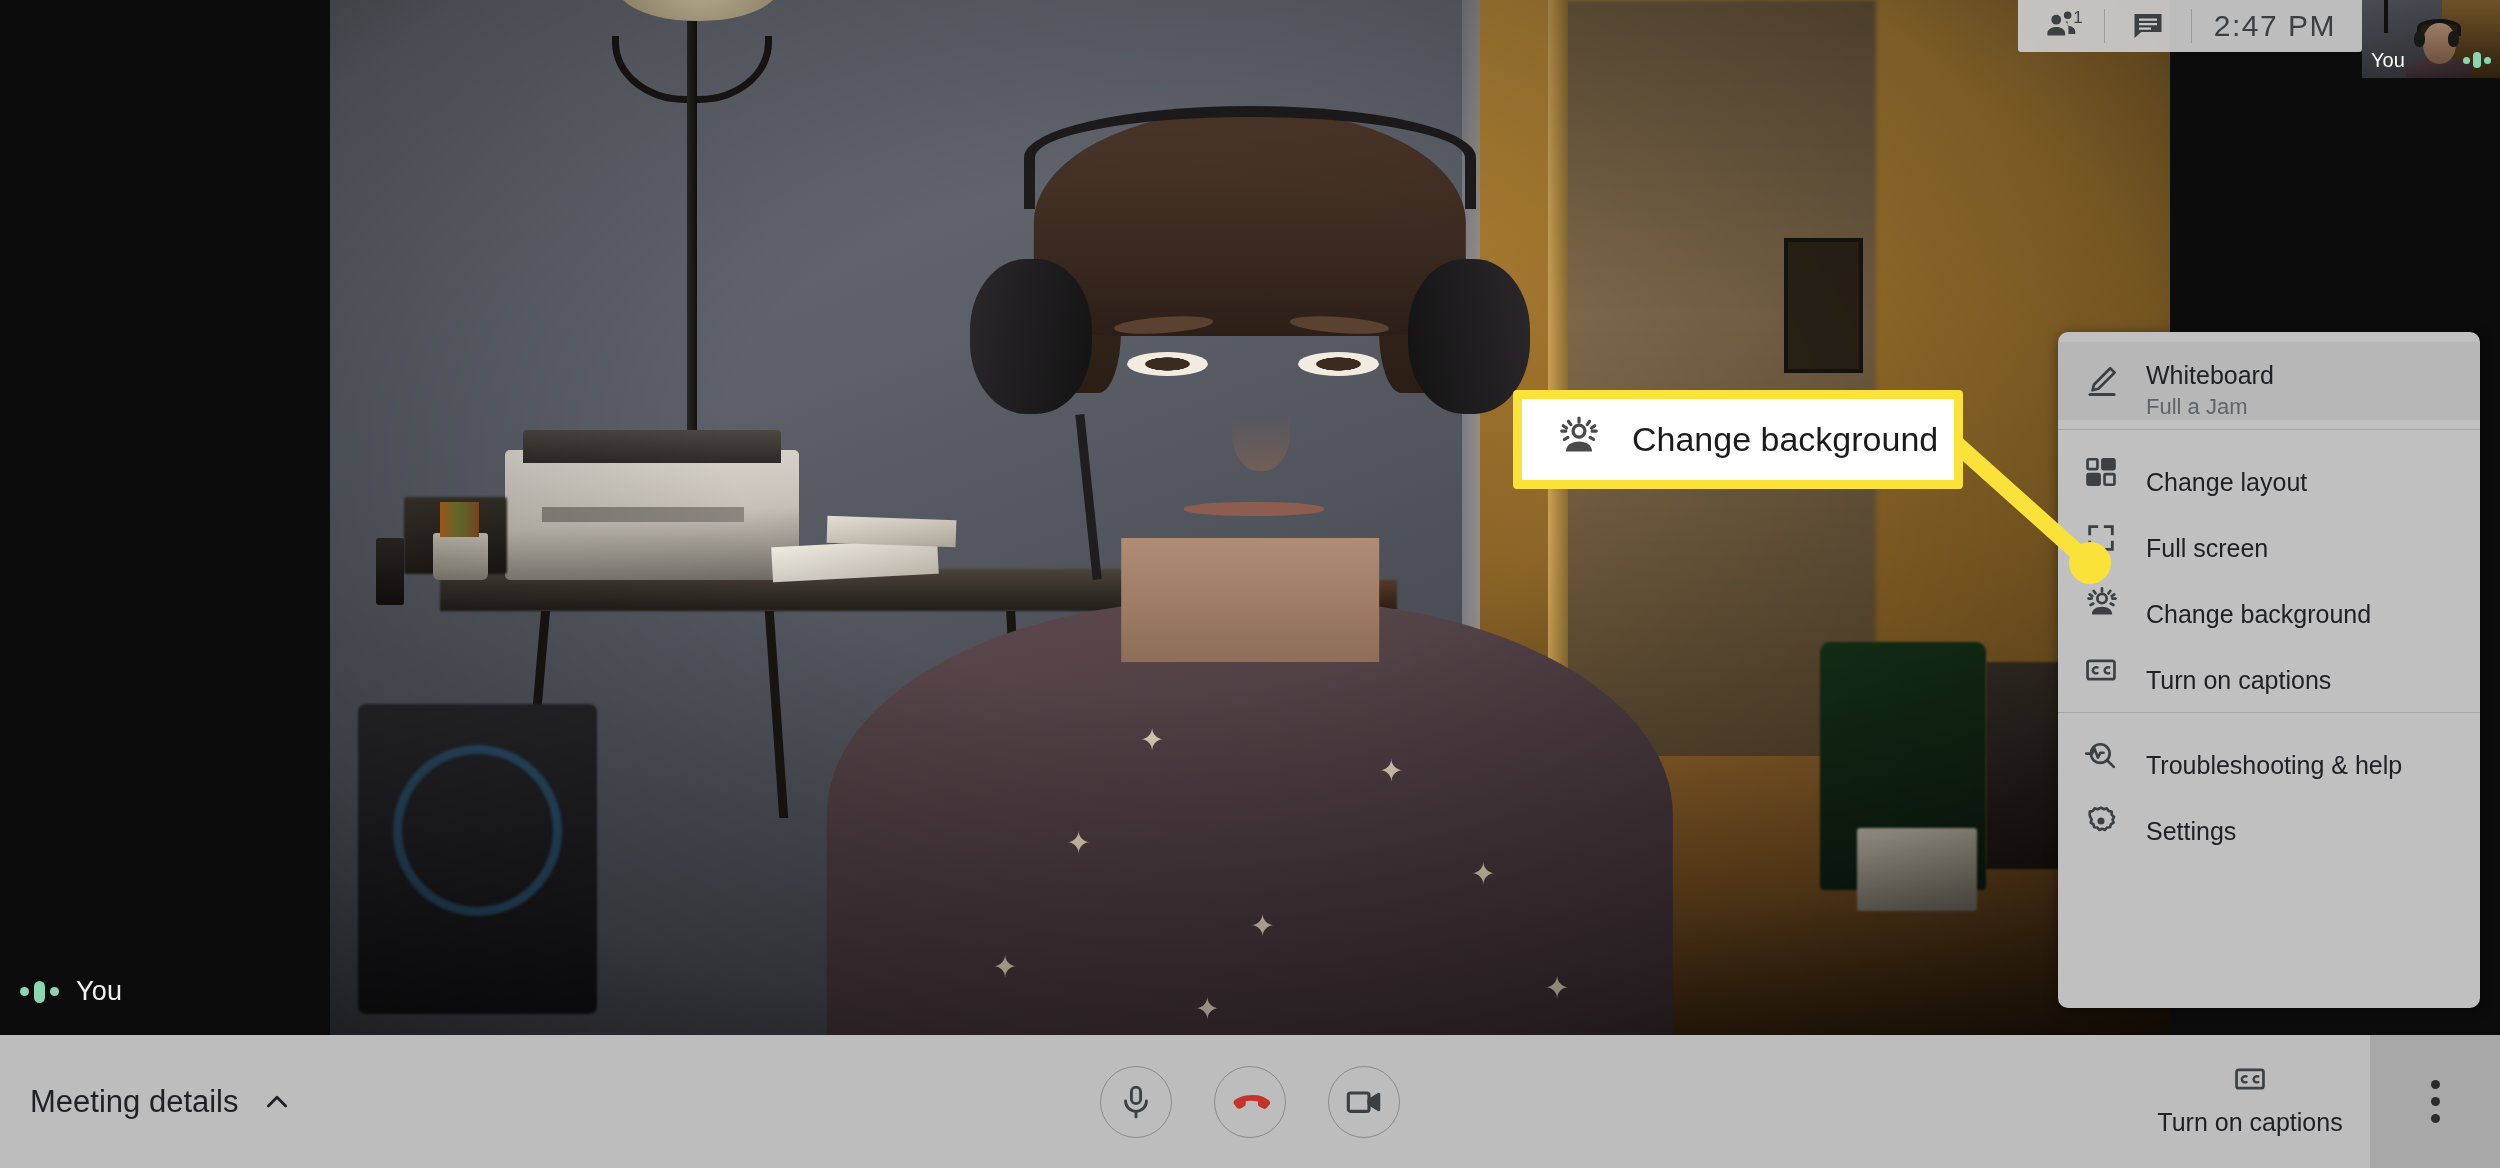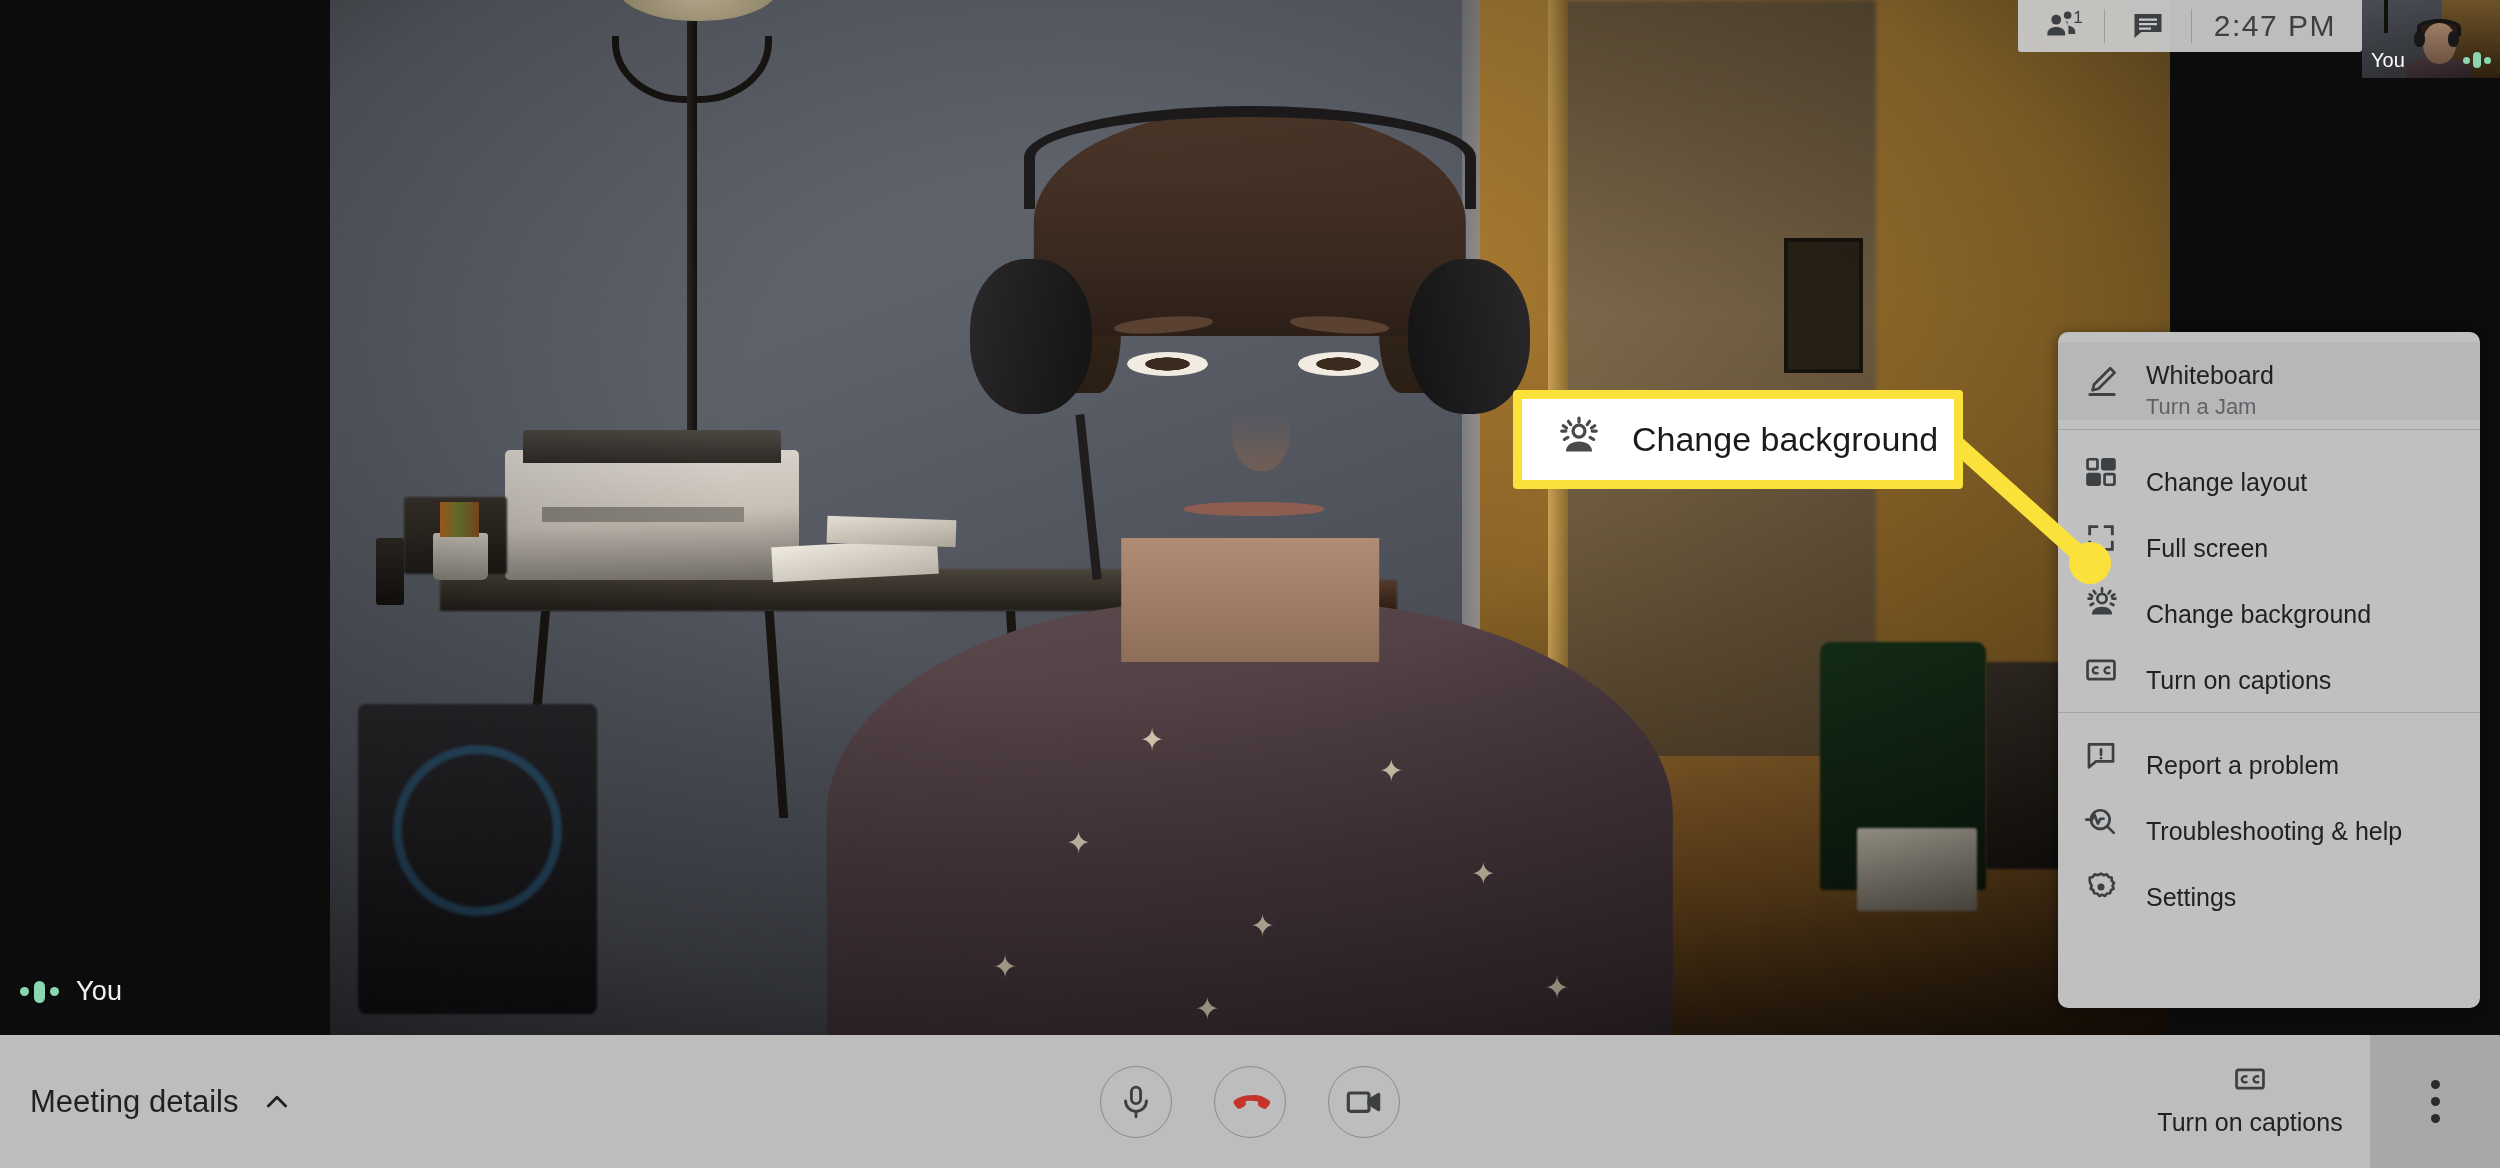--- a/index.html
+++ b/index.html
@@ -330,21 +330,21 @@
 
     <div class="mi two">
       <span class="ic">
         <svg width="36" height="36" viewBox="0 0 24 24" fill="none" stroke="#3c4043" stroke-width="1.8" stroke-linecap="round" stroke-linejoin="round">
           <path d="M17.5 3.5l2.9 2.9L9.6 17.2l-3.9 1 1-3.9L17.5 3.5z"></path>
           <path d="M4 21h16" stroke-width="2.1"></path>
         </svg>
       </span>
       <span class="txt">
         <span class="lab">Whiteboard</span>
-        <span class="sub">Turn a Jam</span>
+        <span class="sub">Full a Jam</span>
       </span>
     </div>
 
     <div class="mdiv"></div>
 
     <div class="mi">
       <span class="ic">
         <svg width="34" height="34" viewBox="0 0 24 24" fill="none" stroke="#3c4043" stroke-width="1.9">
           <rect x="2.5" y="3" width="7" height="7" rx="1"></rect>
           <rect x="13" y="3" width="8.5" height="7" rx="1" fill="#3c4043"></rect>
@@ -392,32 +392,20 @@
           <path d="M17.8 10.2a2.4 2.4 0 0 0-3.3 2 2.4 2.4 0 0 0 3.3 2" stroke-width="1.7" stroke-linecap="round"></path>
         </svg>
       </span>
       <span class="txt">
         <span class="lab">Turn on captions</span>
       </span>
     </div>
 
     <div class="mdiv"></div>
 
-    <div class="mi">
-      <span class="ic">
-        <svg width="34" height="34" viewBox="0 0 24 24" fill="none" stroke="#3c4043" stroke-width="1.9" stroke-linejoin="round">
-          <path d="M3.5 4.5h17v12h-12l-5 4.2V4.5z"></path>
-          <path d="M12 8v4" stroke-linecap="round"></path>
-          <circle cx="12" cy="14.3" r=".95" fill="#3c4043" stroke="none"></circle>
-        </svg>
-      </span>
-      <span class="txt">
-        <span class="lab">Report a problem</span>
-      </span>
-    </div>
 
 
     <div class="mi">
       <span class="ic">
         <svg width="34" height="34" viewBox="0 0 24 24" fill="none" stroke="#3c4043" stroke-width="1.9" stroke-linecap="round" stroke-linejoin="round">
           <circle cx="11.5" cy="11" r="6.6"></circle>
           <path d="M16.4 15.8L21 20.4"></path>
           <path d="M1.6 11h4.1l1.7-3.4 2.4 6.2 1.8-3.4h2.2"></path>
         </svg>
       </span>

